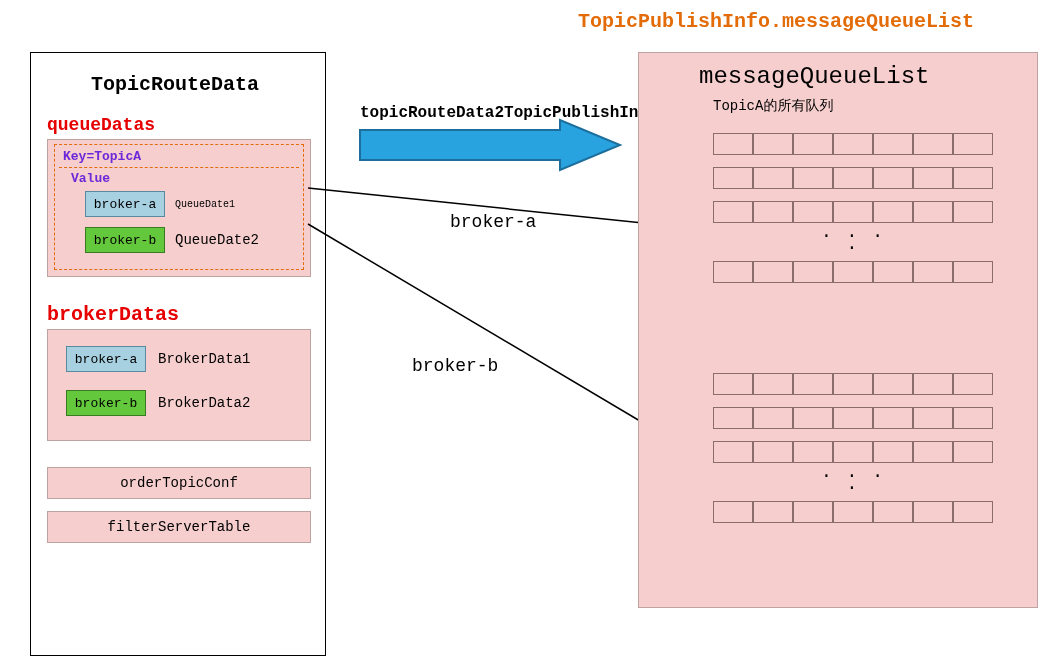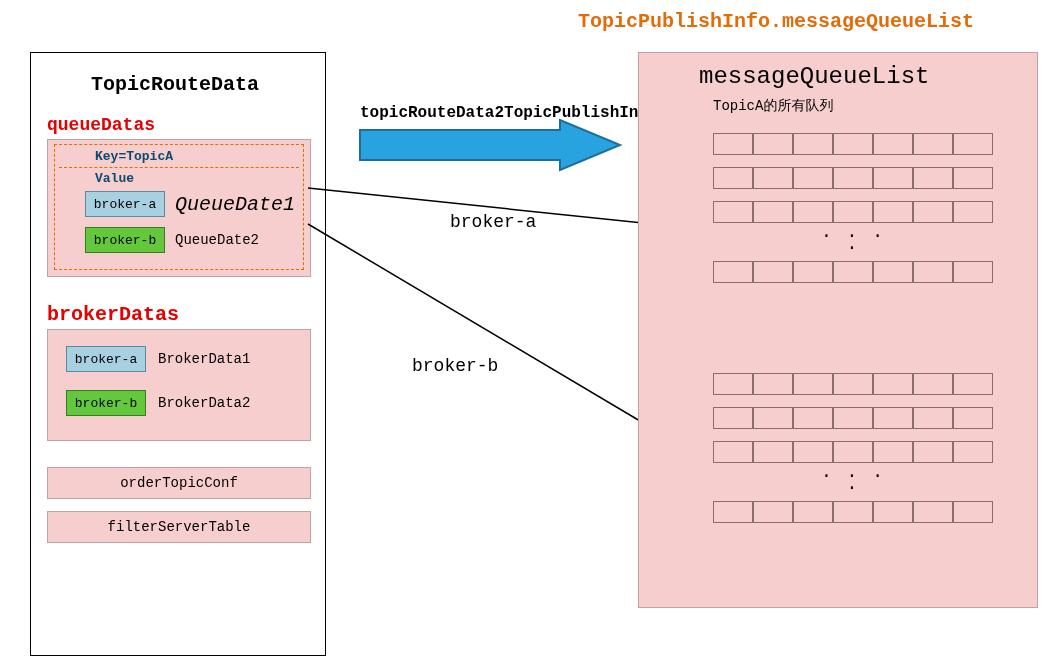--- a/index.html
+++ b/index.html
@@ -39,21 +39,21 @@
     justify-content: center;
     height: 24px;
     width: 78px;
   }
   .label {
     position: absolute;
     font-weight: bold;
   }
   .redtext { color: #e60000; }
   .orangetext { color: #e36c09; }
-  .bluetext { color: #0c4a6e; margin-left: 32px; }
+  .bluetext { color: #6d28d9; }
   svg { position: absolute; top: 0; left: 0; pointer-events: none; }
   .queue-row {
     display: flex;
   }
   .cell {
     width: 40px;
     height: 22px;
     background: #f6cece;
     border: 1px solid #8b6d6d;
     box-sizing: border-box;
@@ -78,25 +78,25 @@
 <div class="box" style="left:30px; top:52px; width:294px; height:602px;">
   <div class="label" style="left:60px; top:20px; font-size:20px;">TopicRouteData</div>
 
   <div class="label redtext" style="left:16px; top:62px; font-size:18px;">queueDatas</div>
 
   <div class="pinkbox" style="position:absolute; left:16px; top:86px; width:262px; height:136px;">
 
     <div style="position:absolute; left:6px; top:4px; right:6px; bottom:6px; border:1.5px dashed #e36c09;">
       <div class="bluetext" style="position:absolute; left:8px; top:4px; font-size:13px; font-weight:bold;">Key=TopicA</div>
       <div style="position:absolute; left:4px; top:22px; right:4px; border-top:1.5px dashed #e36c09;"></div>
-      <div class="bluetext" style="position:absolute; left:8px; top:26px; font-size:13px; font-weight:bold;">Value</div>
+      <div class="bluetext" style="position:absolute; left:16px; top:26px; font-size:13px; font-weight:bold;">Value</div>
 
       <div style="position:absolute; left:30px; top:46px; display:flex; align-items:center; gap:10px;">
         <span class="bluechip">broker-a</span>
-        <span style="font-size:20px;font-style:italic;">QueueDate1</span>
+        <span style="font-size:10px;">QueueDate1</span>
       </div>
       <div style="position:absolute; left:30px; top:82px; display:flex; align-items:center; gap:10px;">
         <span class="greenchip">broker-b</span>
         <span style="font-size:14px;">QueueDate2</span>
       </div>
     </div>
   </div>
 
   <div class="label redtext" style="left:16px; top:250px; font-size:20px;">brokerDatas</div>
 

